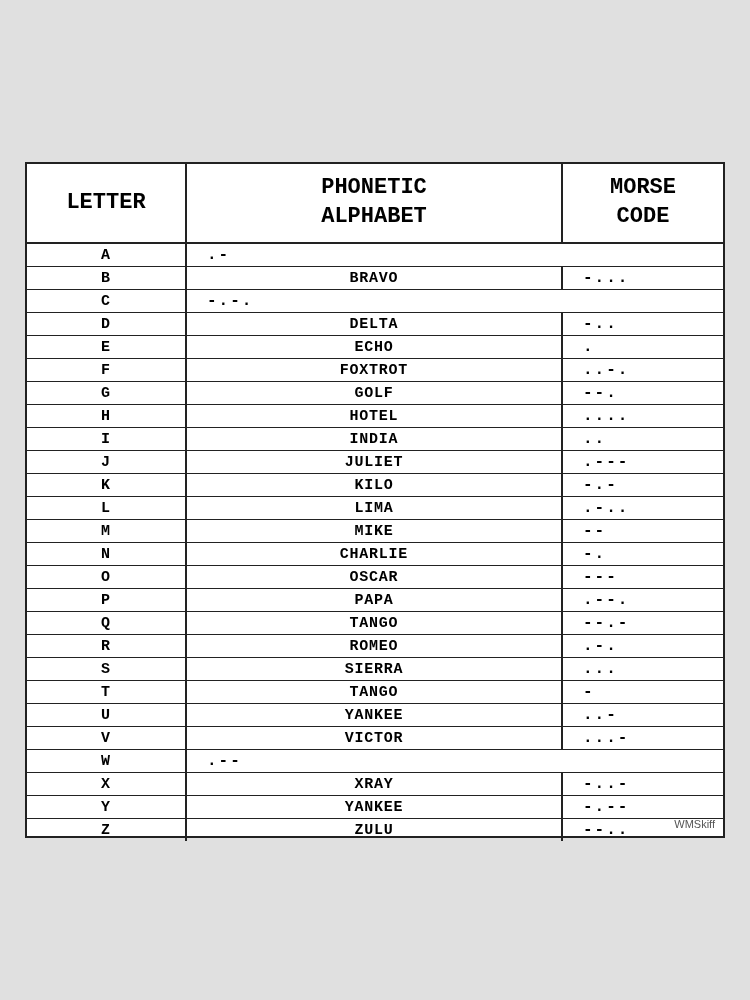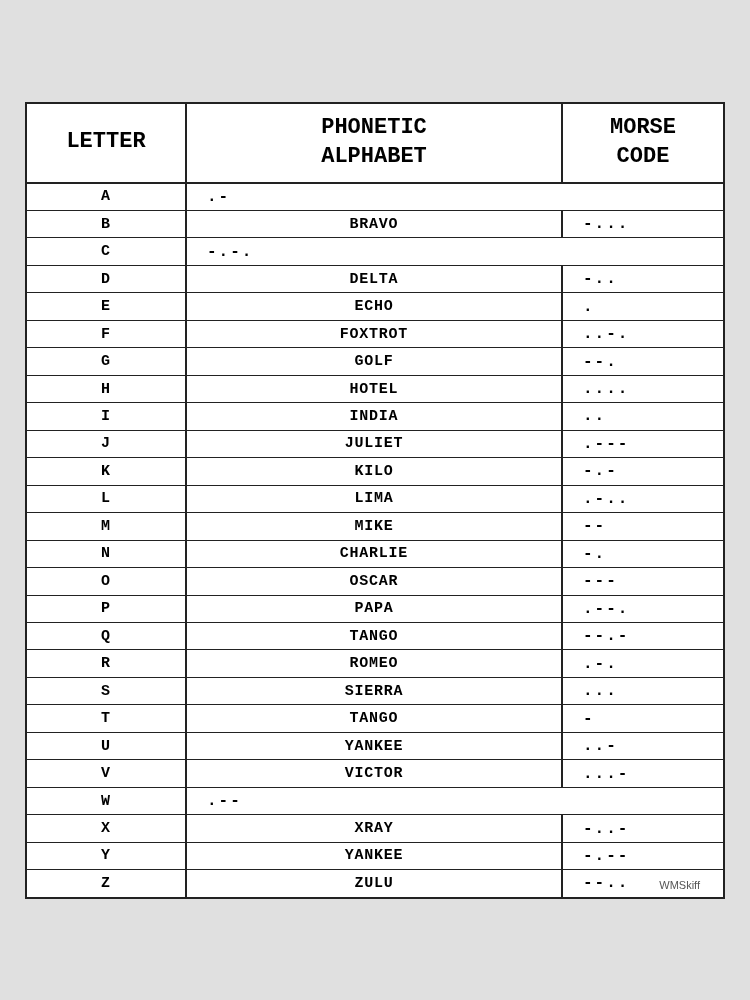--- a/index.html
+++ b/index.html
@@ -13,21 +13,21 @@
       height: 1000px;
       background-color: #e0e0e0;
       display: flex;
       align-items: center;
       justify-content: center;
       font-family: 'Courier New', Courier, monospace;
     }
 
     .page-container {
       width: 700px;
-      height: 797px;
+      height: 676px;
       background: #ffffff;
       border: 2px solid #222;
       display: flex;
       flex-direction: column;
       position: relative;
     }
 
     .table-wrapper {
       width: 100%;
       height: 100%;
@@ -91,21 +91,21 @@
     .cell.morse {
       justify-content: flex-start;
       padding-left: 20px;
       font-size: 16px;
       letter-spacing: 2px;
     }
 
     .watermark {
       position: absolute;
       bottom: 6px;
-      right: 23px;
+      right: 8px;
       font-size: 11px;
       color: #555;
       font-family: Arial, sans-serif;
     }
   </style>
 </head>
 <body>
 
 <div class="page-container">
   <div class="table-wrapper">

